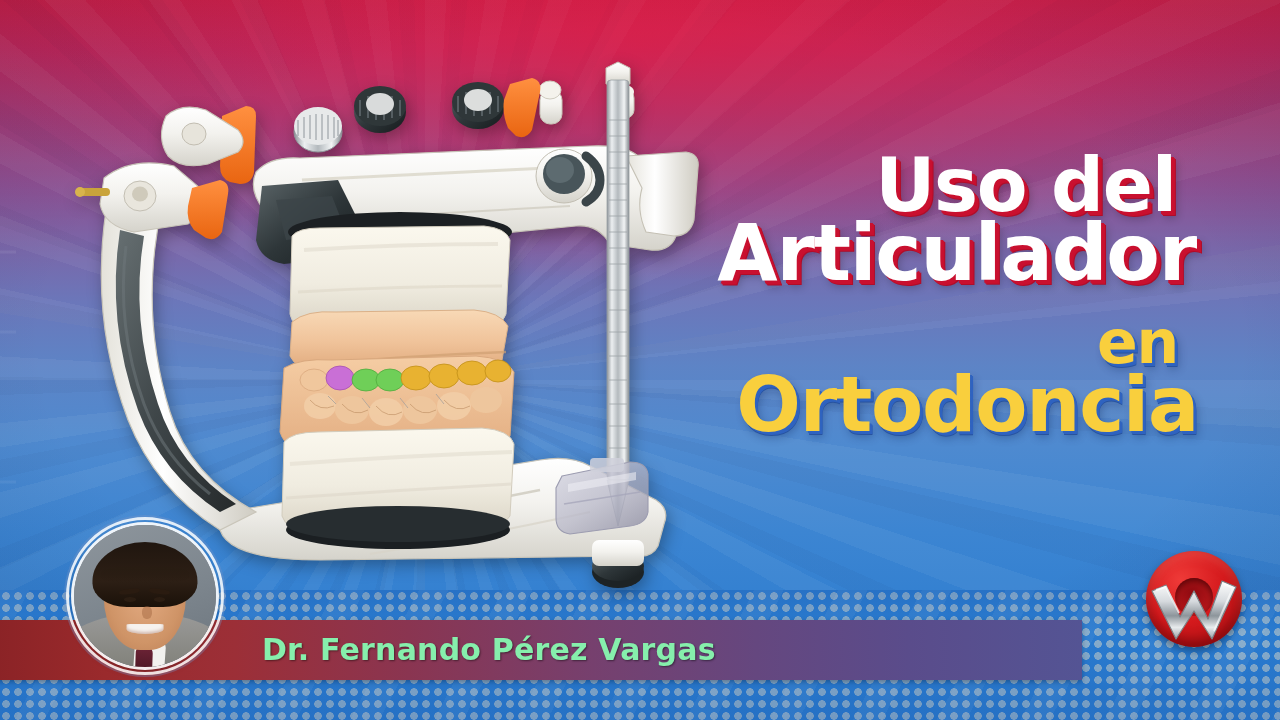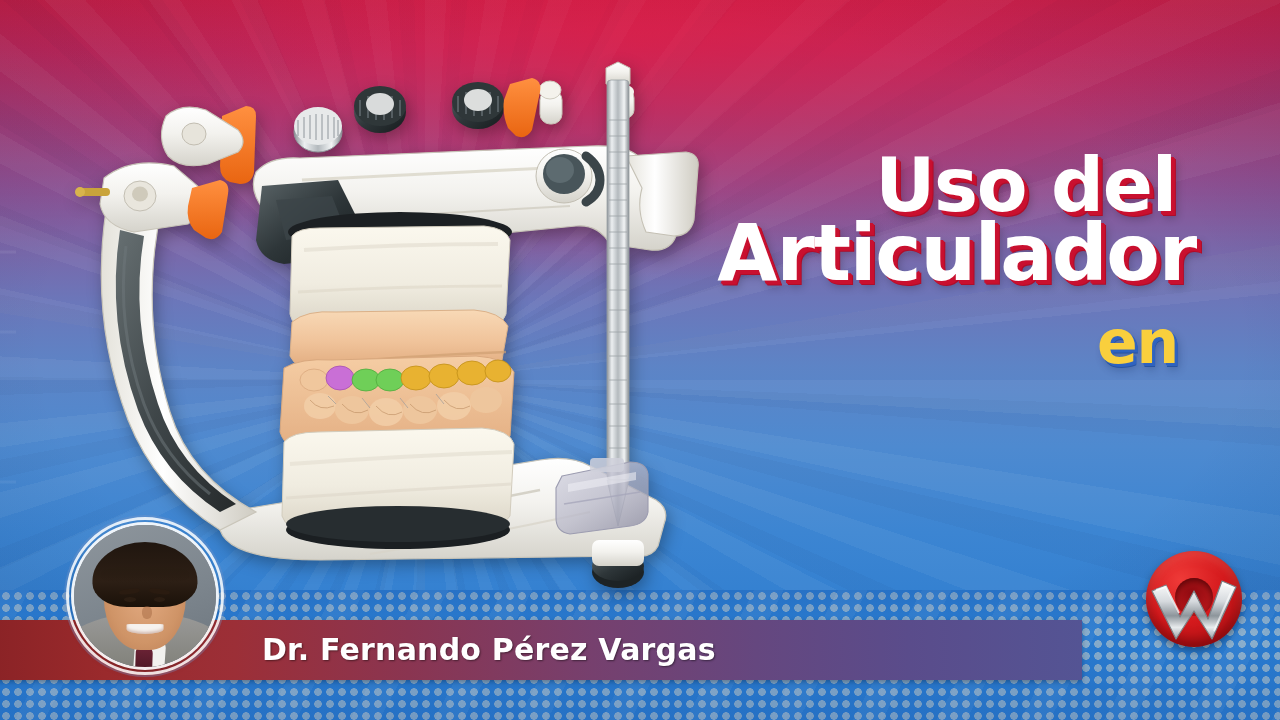--- a/index.html
+++ b/index.html
@@ -100,21 +100,21 @@
        #9c2f37 22%,
        #8a3551 38%,
        #76406e 55%,
        #65477f 70%,
        #5a4c8b 84%,
        #545494 100%);
     box-shadow:0 2px 5px rgba(0,0,0,.28);
   }
   .banner-name{
     position:absolute;left:262px;top:632px;
-    color:#ffffff;
+    color:#86efac;
     font-size:30px;
     font-weight:bold;
     letter-spacing:.2px;
     text-shadow:1px 1px 2px rgba(0,0,0,.45);
     white-space:nowrap;
   }
 
   
   .title-wrap{
     position:absolute;left:600px;top:150px;width:600px;height:330px;
@@ -509,20 +509,21 @@
 
       <ellipse cx="328" cy="470" rx="112" ry="19" fill="#1b1f22"></ellipse>
       <ellipse cx="328" cy="464" rx="112" ry="18" fill="#272d30"></ellipse>
     </svg>
   </div>
 
   <div class="title-wrap">
     <span class="t-line t-white t-l1">Uso del</span>
     <span class="t-line t-white t-l2">Articulador</span>
     <span class="t-line t-yellow t-l3">en</span>
+    <span class="t-line t-yellow t-l4">Ortodoncia</span>
   </div>
 
   <div class="banner"></div>
   <div class="banner-name">Dr. Fernando Pérez Vargas</div>
 
   <div class="avatar">
     <div class="av-bg"></div>
     <div class="av-jacket"></div>
     <div class="av-shirt"></div>
     <div class="av-tie"></div>

